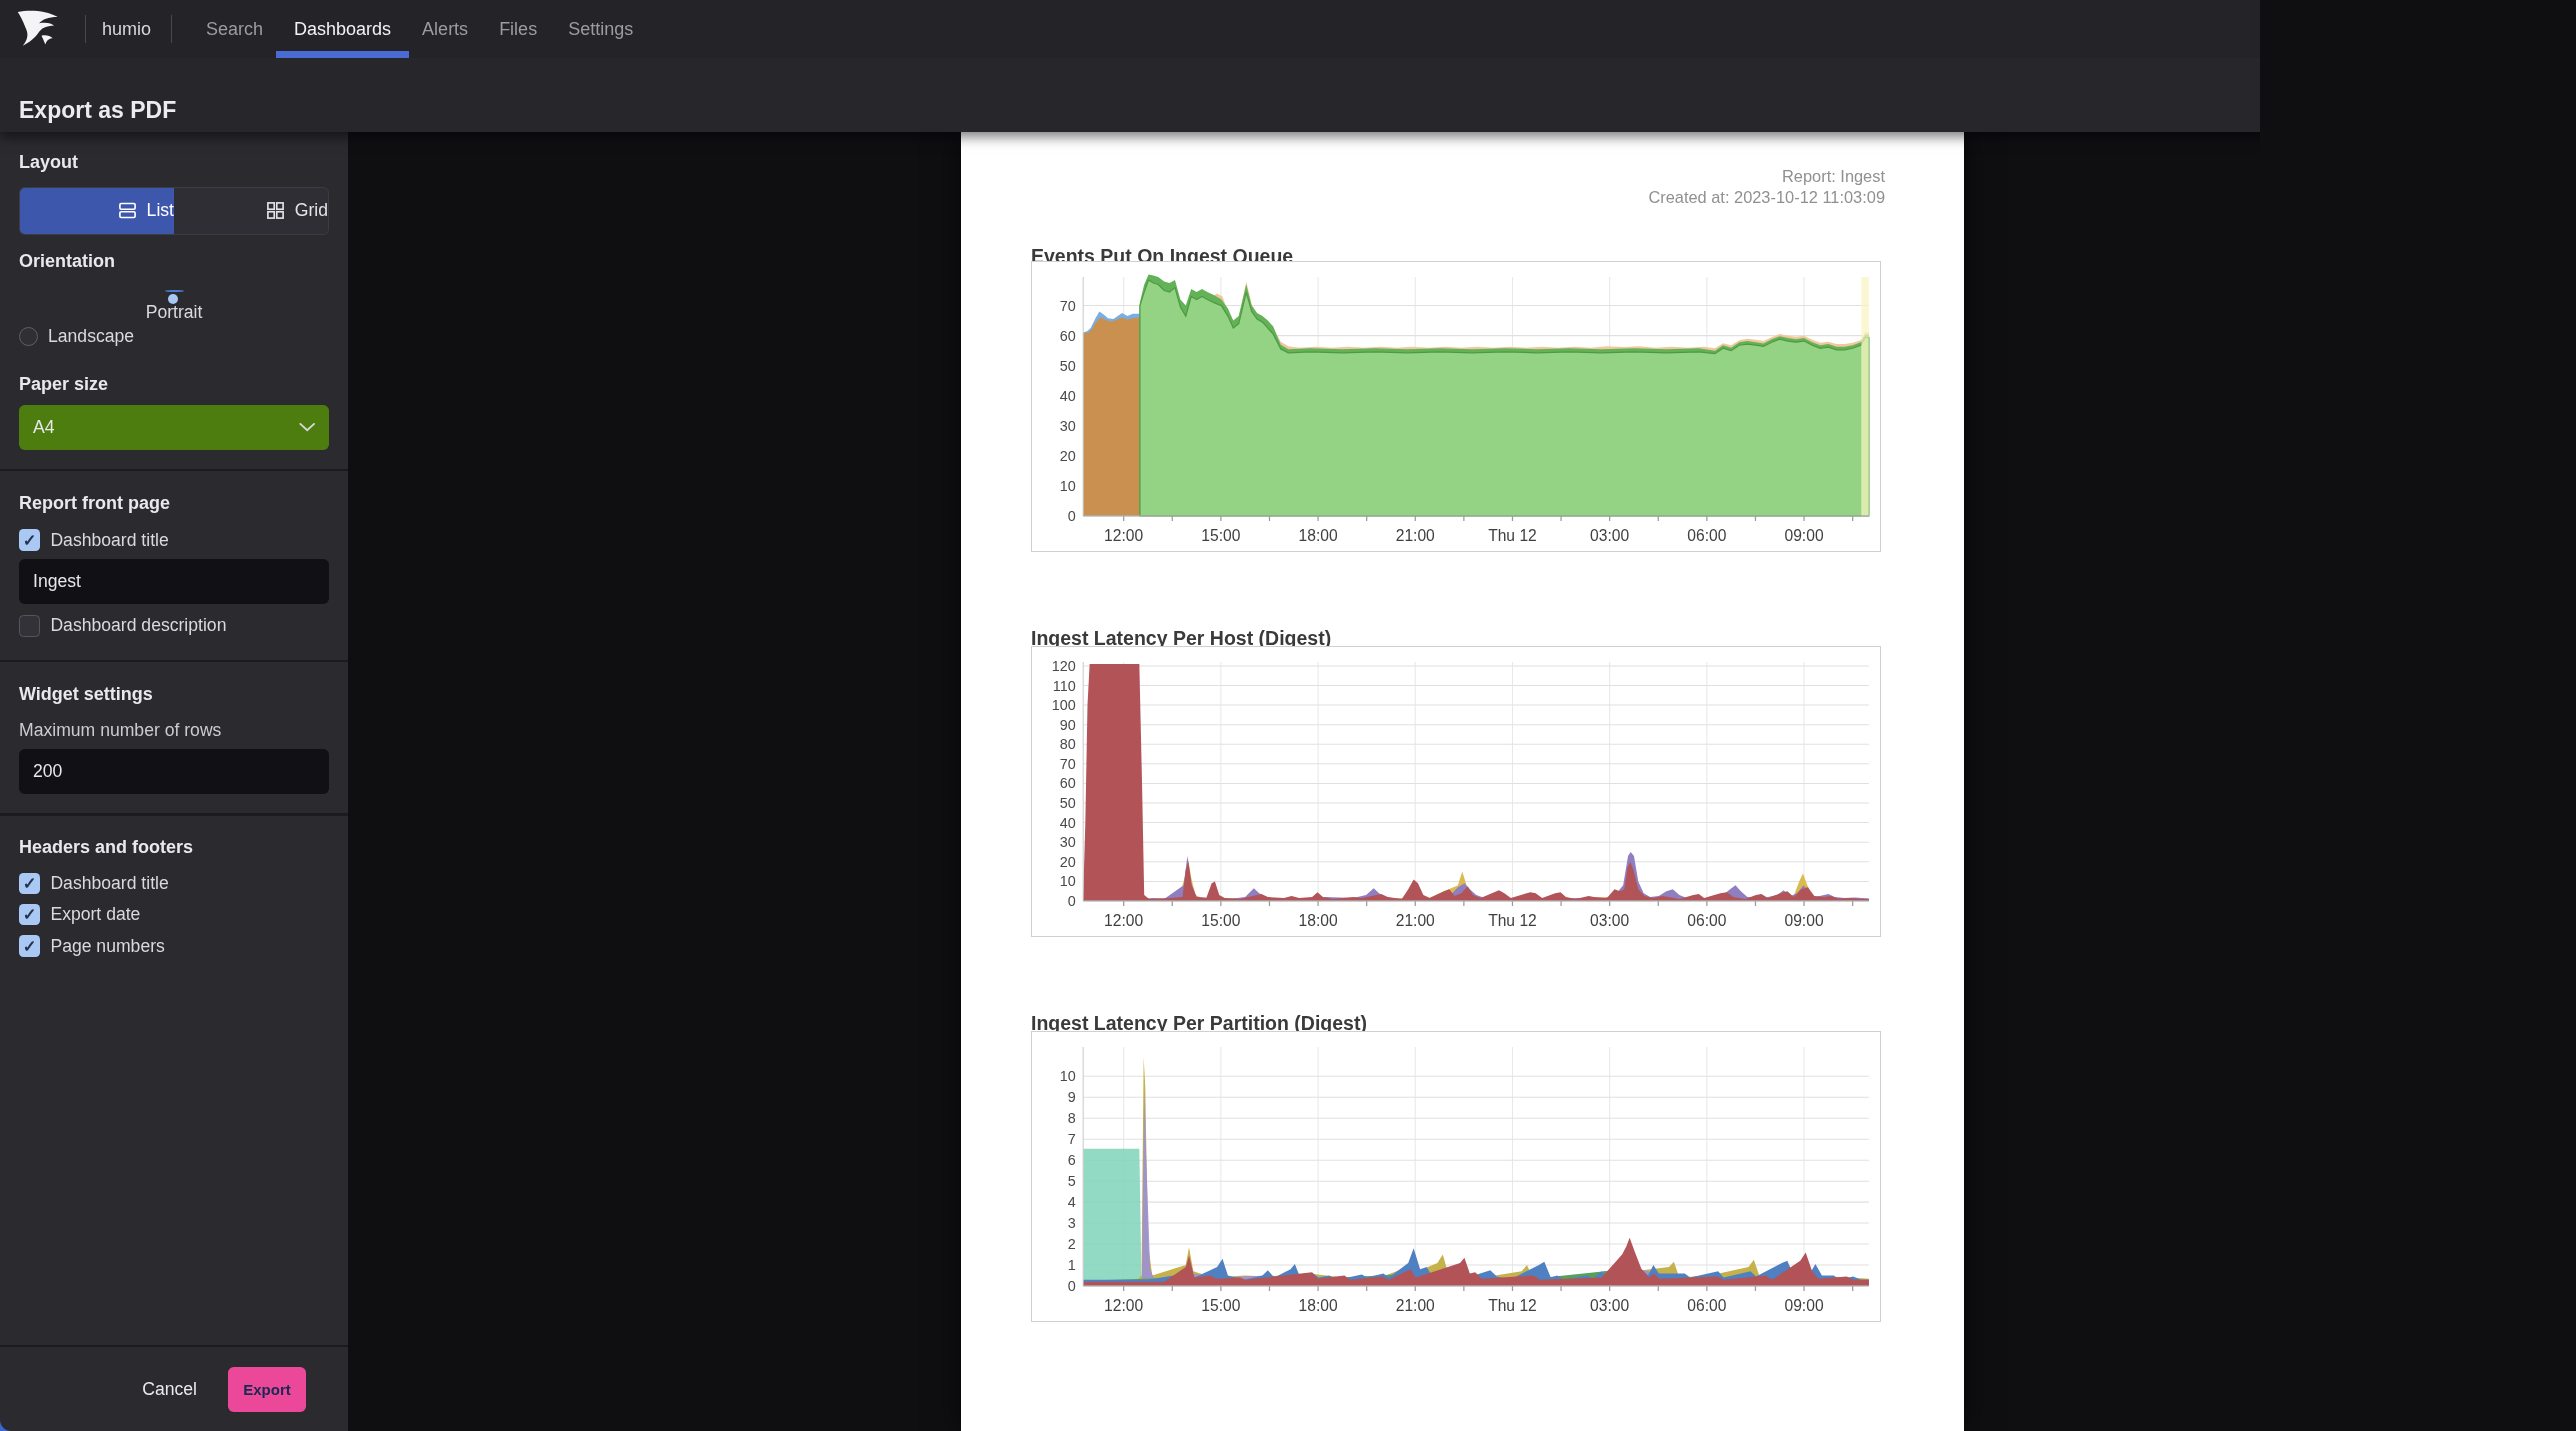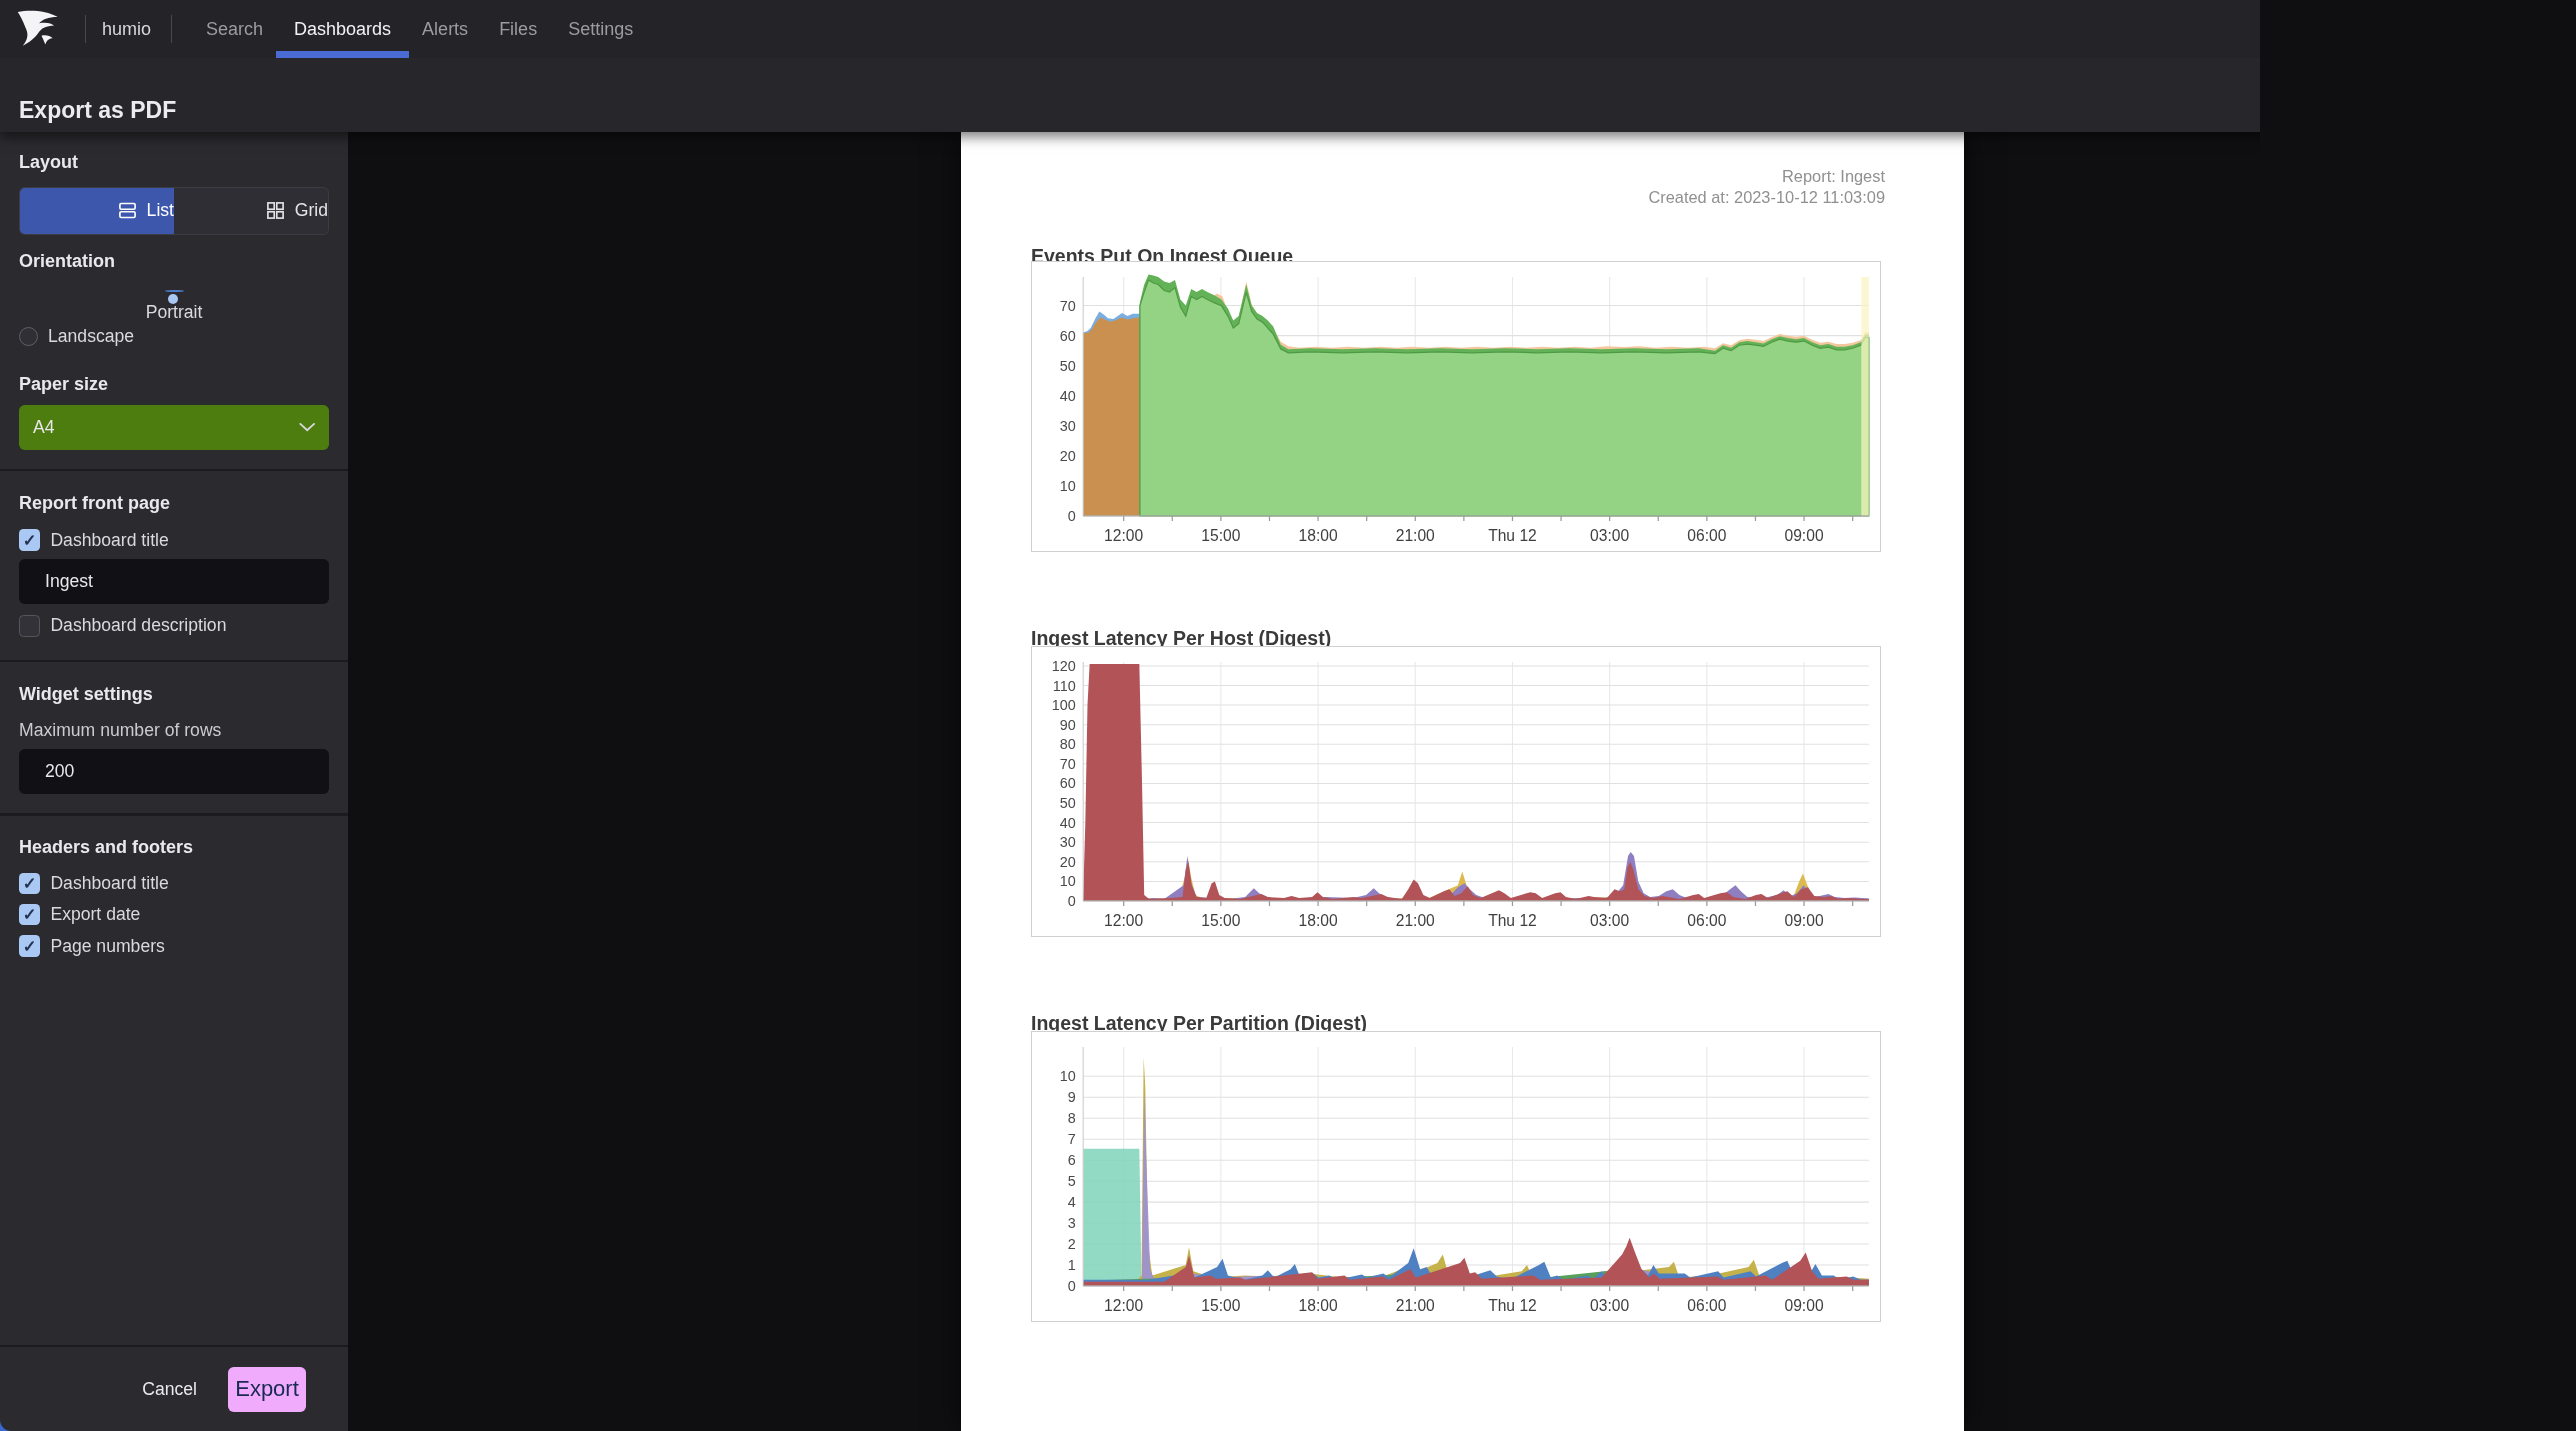--- a/index.html
+++ b/index.html
@@ -52,32 +52,32 @@
                    border-radius:50%;background:#a9c8f3;}
   .radio.off{border:1.9px solid #5f5f66;background:#2f2f35;}
   .cb-row{display:flex;align-items:center;gap:10px;height:22.6px;cursor:pointer;}
   .cb{width:21.4px;height:21.4px;border-radius:4.4px;box-sizing:border-box;display:flex;
       align-items:center;justify-content:center;}
   .cb.on{background:#a9c8f3;color:#23324f;font-size:16.4px;font-weight:700;}
   .cb.off{background:#323238;border:1.3px solid #55555c;}
   .cb-label,.radio-label{font-size:17.6px;color:#dadade;}
 
   .sb-input{margin-top:7.5px;width:100%;height:45px;background:#111115;border:none;border-radius:5.7px;
-            color:#e8e8ec;font-size:17.6px;padding:0 26px;box-sizing:border-box;
+            color:#e8e8ec;font-size:17.6px;padding:0 14px;box-sizing:border-box;
             font-family:"Liberation Sans",sans-serif;outline:none;}
   .sb-select{margin-top:9.4px;height:45px;background:#4d7c0f;border-radius:5.7px;display:flex;
              align-items:center;justify-content:space-between;padding:0 14px;cursor:pointer;}
   .sb-select span{color:#e8e8ec;font-size:17.6px;}
 
   .sb-footer{position:absolute;left:0;bottom:0;width:100%;height:86px;border-top:2.5px solid #1b1b1f;
              display:flex;align-items:center;justify-content:flex-end;gap:25px;
              padding-right:42px;box-sizing:border-box;}
   .btn-cancel{color:#e9e9ed;font-size:17.6px;cursor:pointer;background:none;border:none;
               font-family:"Liberation Sans",sans-serif;}
-  .btn-export{width:78px;height:45px;background:#f0abfc;color:#182a52;font-size:22px;font-weight:400;
+  .btn-export{width:78px;height:45px;background:#ec4899;color:#182a52;font-size:15px;font-weight:700;
               border:none;border-radius:5.7px;cursor:pointer;font-family:"Liberation Sans",sans-serif;}
 
   
   .preview{position:absolute;left:348px;top:0;right:0;height:1300px;background:#0f0f12;}
   .page{position:absolute;left:613px;top:0;width:1003px;height:1300px;background:#ffffff;
         box-shadow:0 0 29px rgba(0,0,0,.65);}
   .page-meta{position:absolute;right:79px;top:35px;text-align:right;color:#909090;font-size:16.4px;
              line-height:21px;}
   .chart-title{position:absolute;left:70px;color:#3a3a3a;font-size:19.5px;font-weight:700;}
   .chart-box{position:absolute;left:70px;width:850px;height:291px;border:1.3px solid #d0d0d0;

